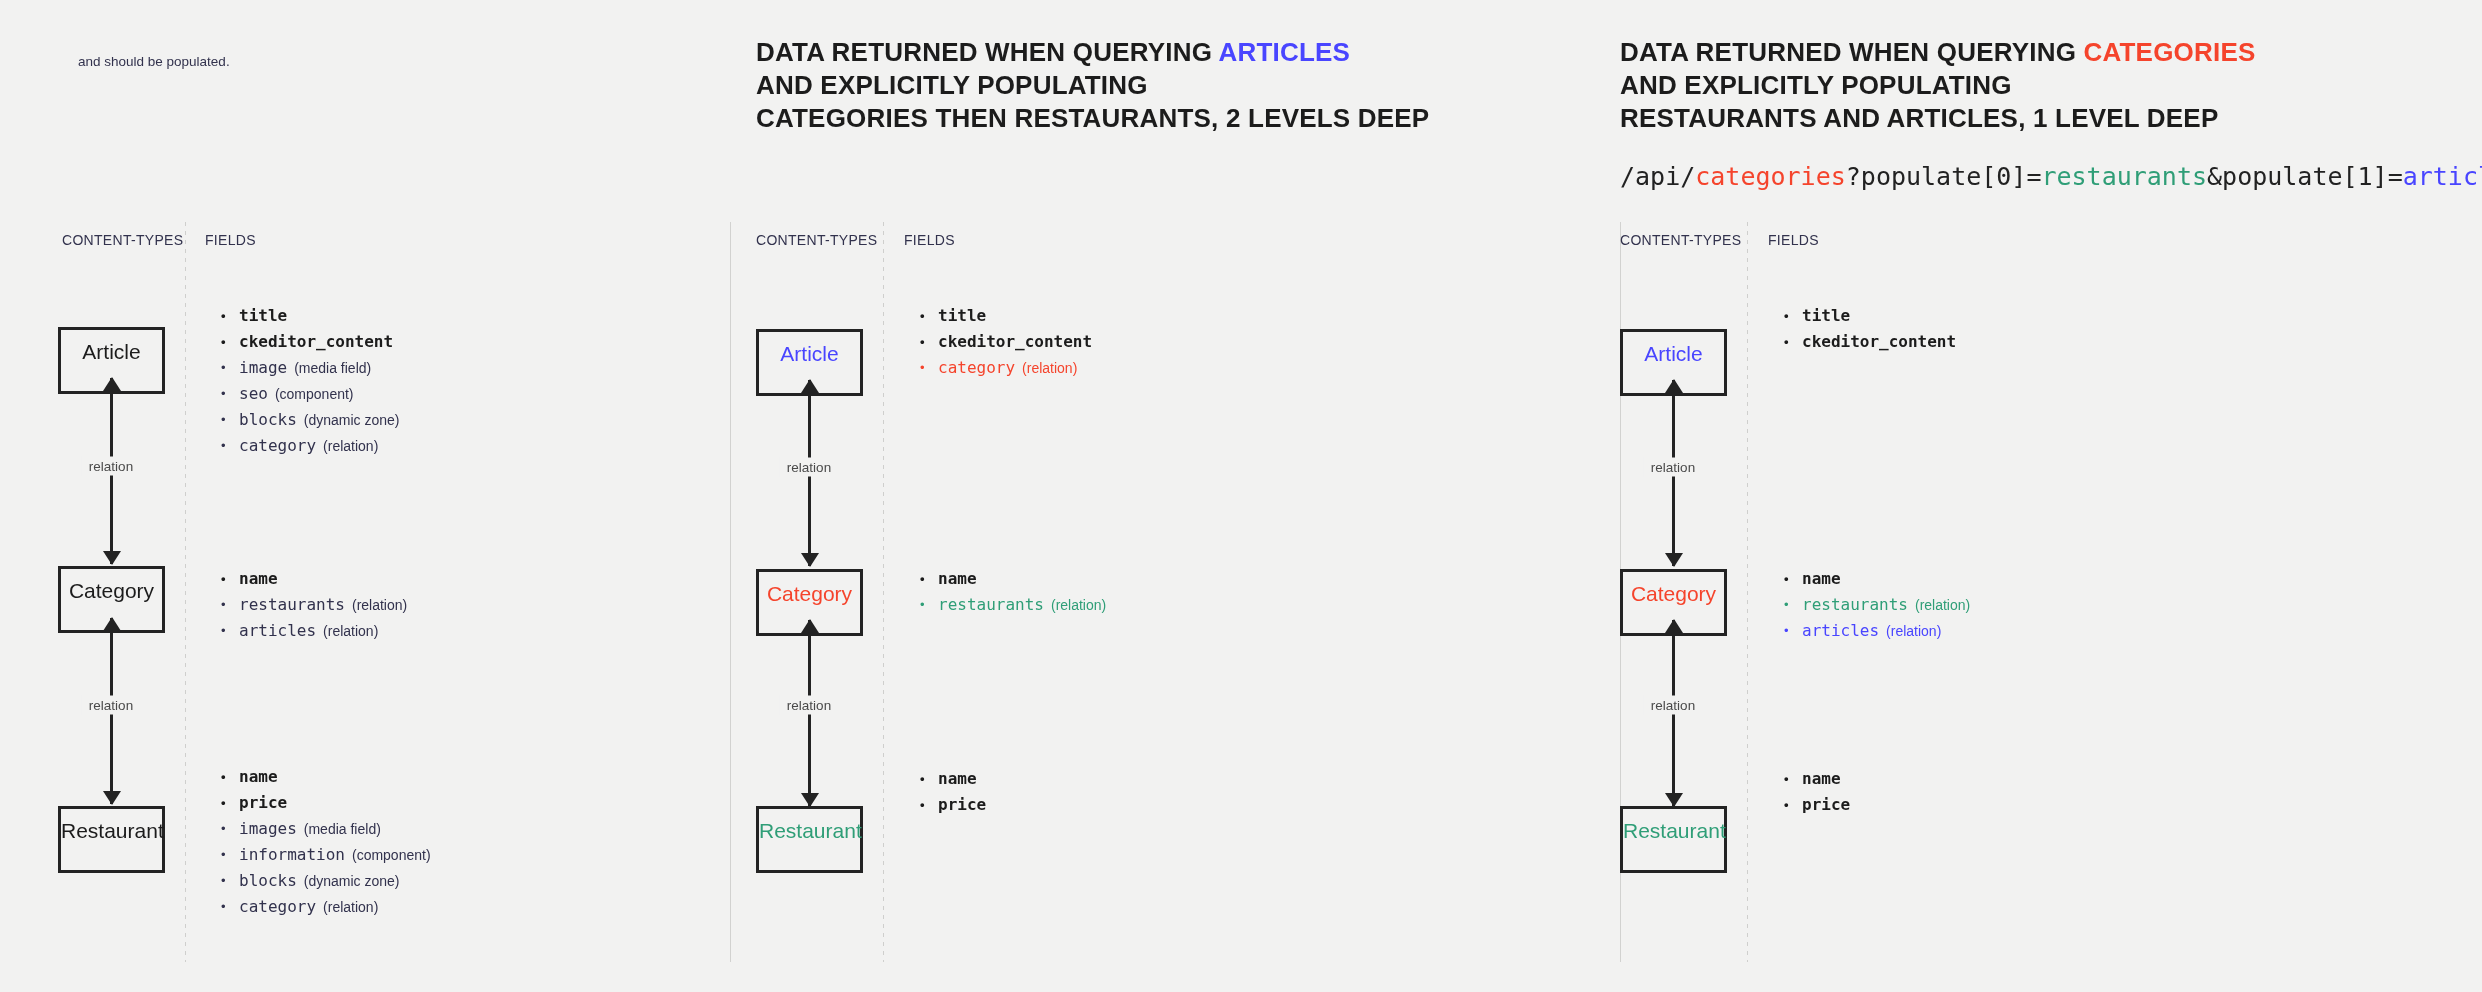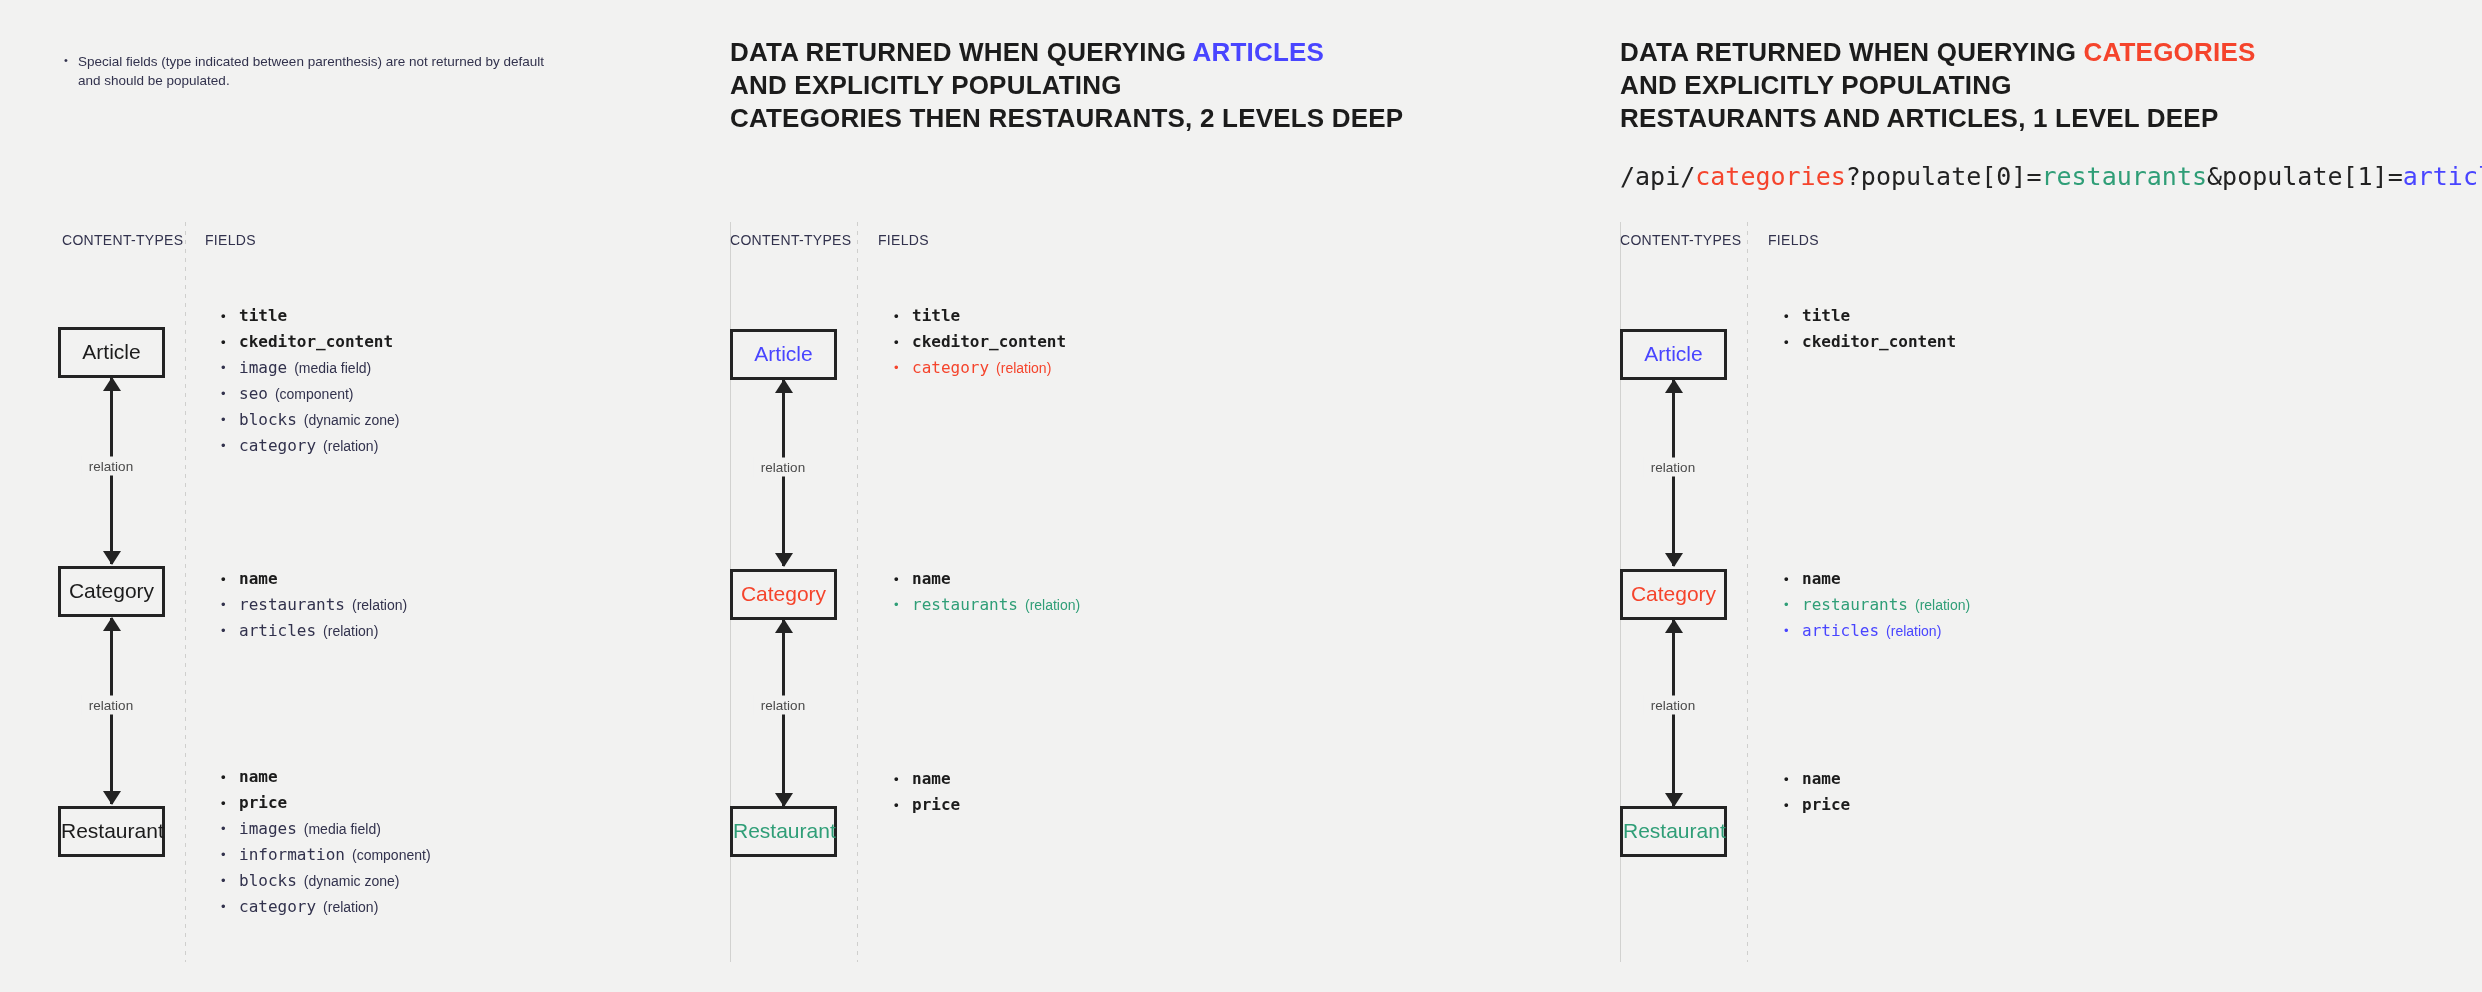--- a/index.html
+++ b/index.html
@@ -15,21 +15,21 @@
     overflow: hidden;
     position: relative;
   }
 
   .panel {
     position: absolute;
     top: 0;
     height: 992px;
   }
   #panel-0 { left: 0;    width: 730px; }
-  #panel-1 { left: 730px; width: 890px; }
+  #panel-1 { left: 756px; width: 890px; }
   #panel-2 { left: 1620px; width: 862px; }
 
   
   .panel-divider {
     position: absolute;
     top: 222px;
     width: 1px;
     height: 740px;
     background: #d2d2d0;
   }
@@ -108,21 +108,21 @@
     background-image: linear-gradient(to bottom, #cfcfcd 0 4px, transparent 4px 9px);
     background-size: 1px 9px;
   }
 
   
   .node {
     position: absolute;
     box-sizing: border-box;
     border: 3px solid #232323;
     background: #f2f2f1;
-    height: 51px;
+    height: 67px;
     line-height: 43px;
     text-align: center;
     font-size: 21px;
     font-family: "Liberation Sans", sans-serif;
     color: #1c1c1c;
   }
   .node.blue  { color: #4945ff; }
   .node.red   { color: #f5442c; }
   .node.green { color: #2f9e77; }
 
@@ -199,21 +199,20 @@
 </head>
 <body>
 
 <div class="panel-divider" id="divider-1"></div>
 <div class="panel-divider" id="divider-2"></div>
 
 <div class="panel" id="panel-0">
 
   <div class="head-block">
     <ul class="bullets">
-      <li><span>Special fields (type indicated between parenthesis) are not returned by default</span></li>
       <li class="cont">and should be populated.</li>
     </ul>
   </div>
 
   <div class="colhead" style="left:62px; top:232px;">CONTENT-TYPES</div>
   <div class="dotted-divider" style="left:185px;"></div>
   <div class="colhead" style="left:205px; top:232px;">FIELDS</div>
 
   <div class="node" style="left:58px; top:327px; width:107px;">Article</div>
   <div class="node" style="left:58px; top:566px; width:107px;">Category</div>

